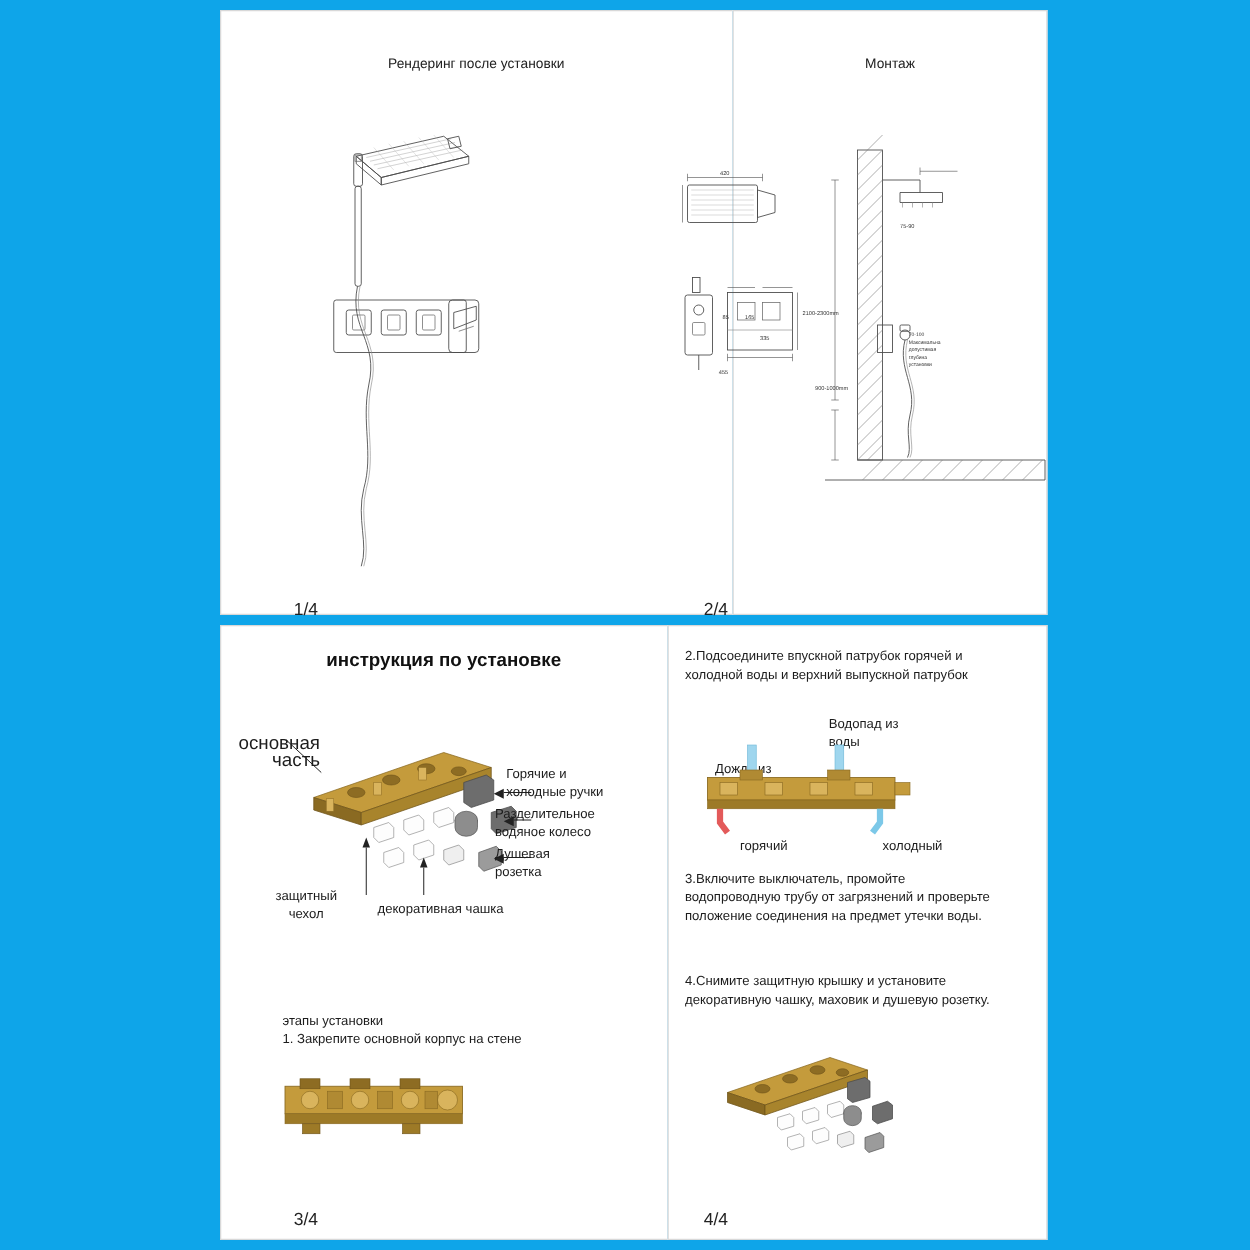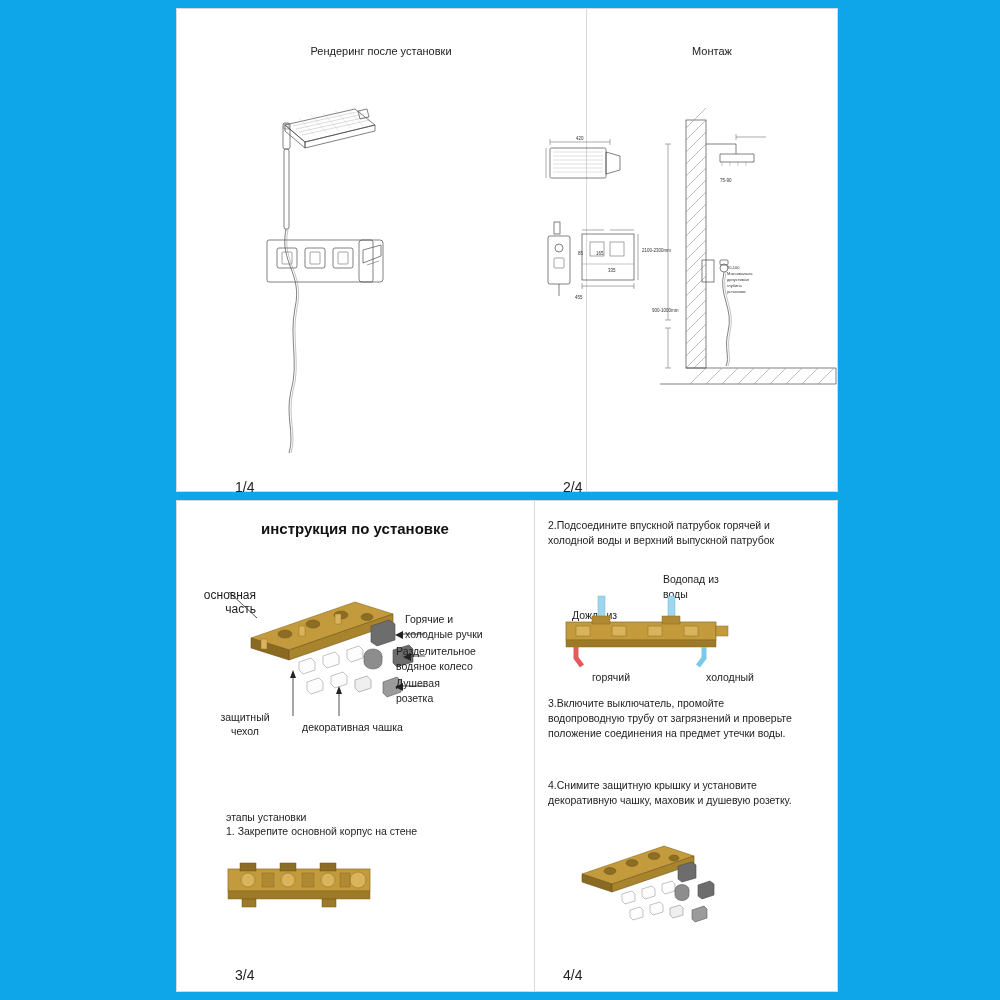--- a/index.html
+++ b/index.html
@@ -12,21 +12,21 @@
   .panel-tr{left:586px;top:8px;width:252px;height:484px;}
   .panel-bl{left:176px;top:500px;width:358px;height:492px;border-right:none;}
   .panel-br{left:534px;top:500px;width:304px;height:492px;}
 
   .ptitle{position:absolute;font-size:11px;color:#222;text-align:center;white-space:nowrap;}
   .pnum{position:absolute;font-size:14px;color:#222;margin-top:32px;}
 
   .h-title{position:absolute;font-size:15px;font-weight:bold;color:#111;white-space:nowrap;}
   .txt{position:absolute;font-size:10.5px;line-height:15px;color:#1c1c1c;}
   .txt-c{position:absolute;font-size:10.5px;line-height:14px;color:#1c1c1c;text-align:center;}
-  .txt-r{position:absolute;font-size:12px;line-height:14px;color:#1c1c1c;text-align:right;}
+  .txt-r{position:absolute;font-size:15px;line-height:14px;color:#1c1c1c;text-align:right;}
   .tiny{position:absolute;font-size:4.5px;color:#333;line-height:6px;white-space:nowrap;}
   .tiny2{position:absolute;font-size:4px;color:#333;line-height:5px;}
 
   svg{display:block;overflow:visible;}
   .ln{stroke:#4a4a4a;stroke-width:.7;fill:none;}
   .ln2{stroke:#6a6a6a;stroke-width:.6;fill:none;}
   .thin{stroke:#888;stroke-width:.5;fill:none;}
   .dim{stroke:#555;stroke-width:.5;fill:none;}
   .lead{stroke:#222;stroke-width:.8;fill:none;}
   .hatch{stroke:#7d7d7d;stroke-width:.5;}

